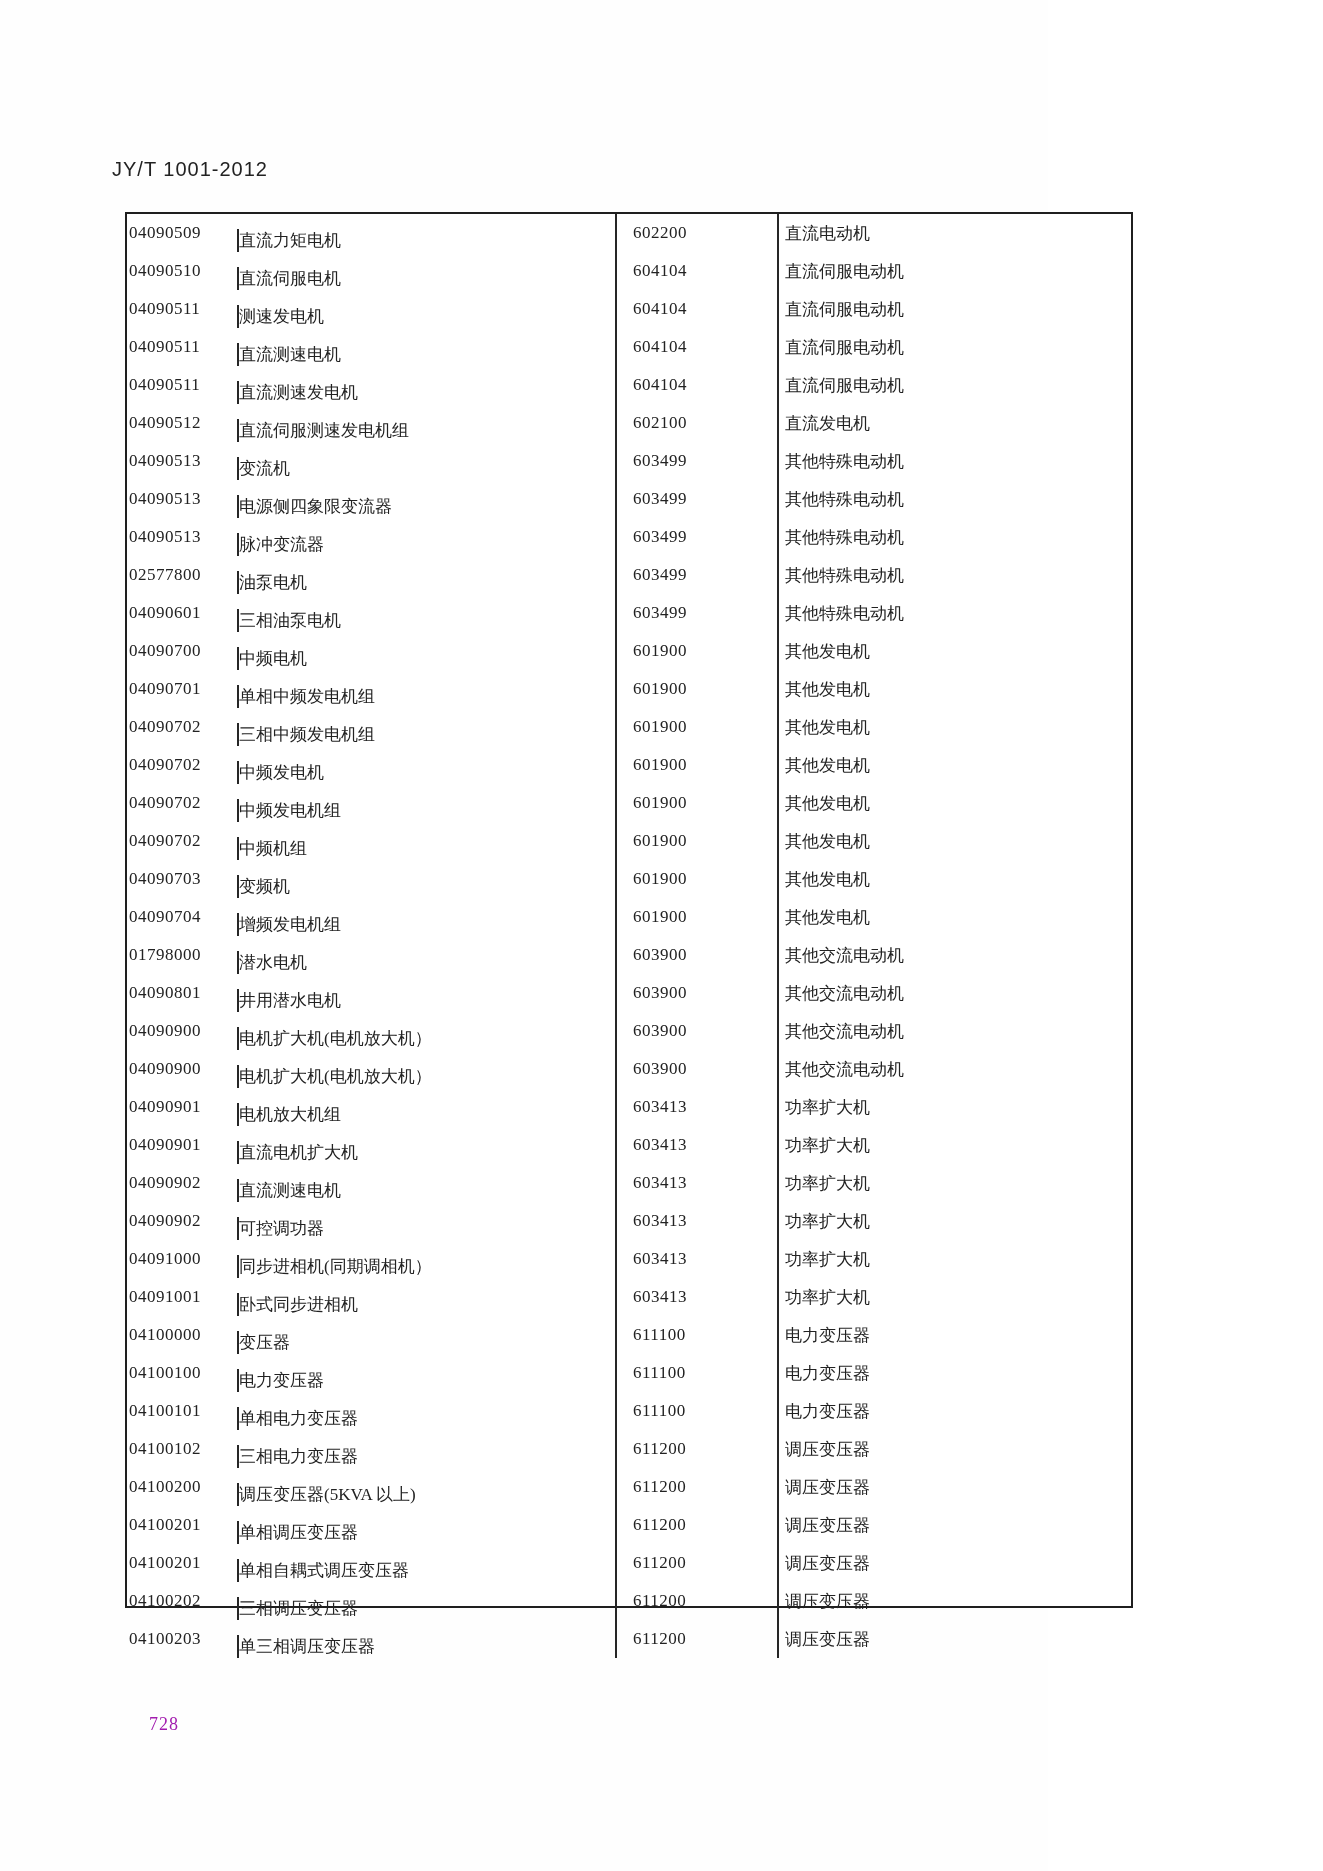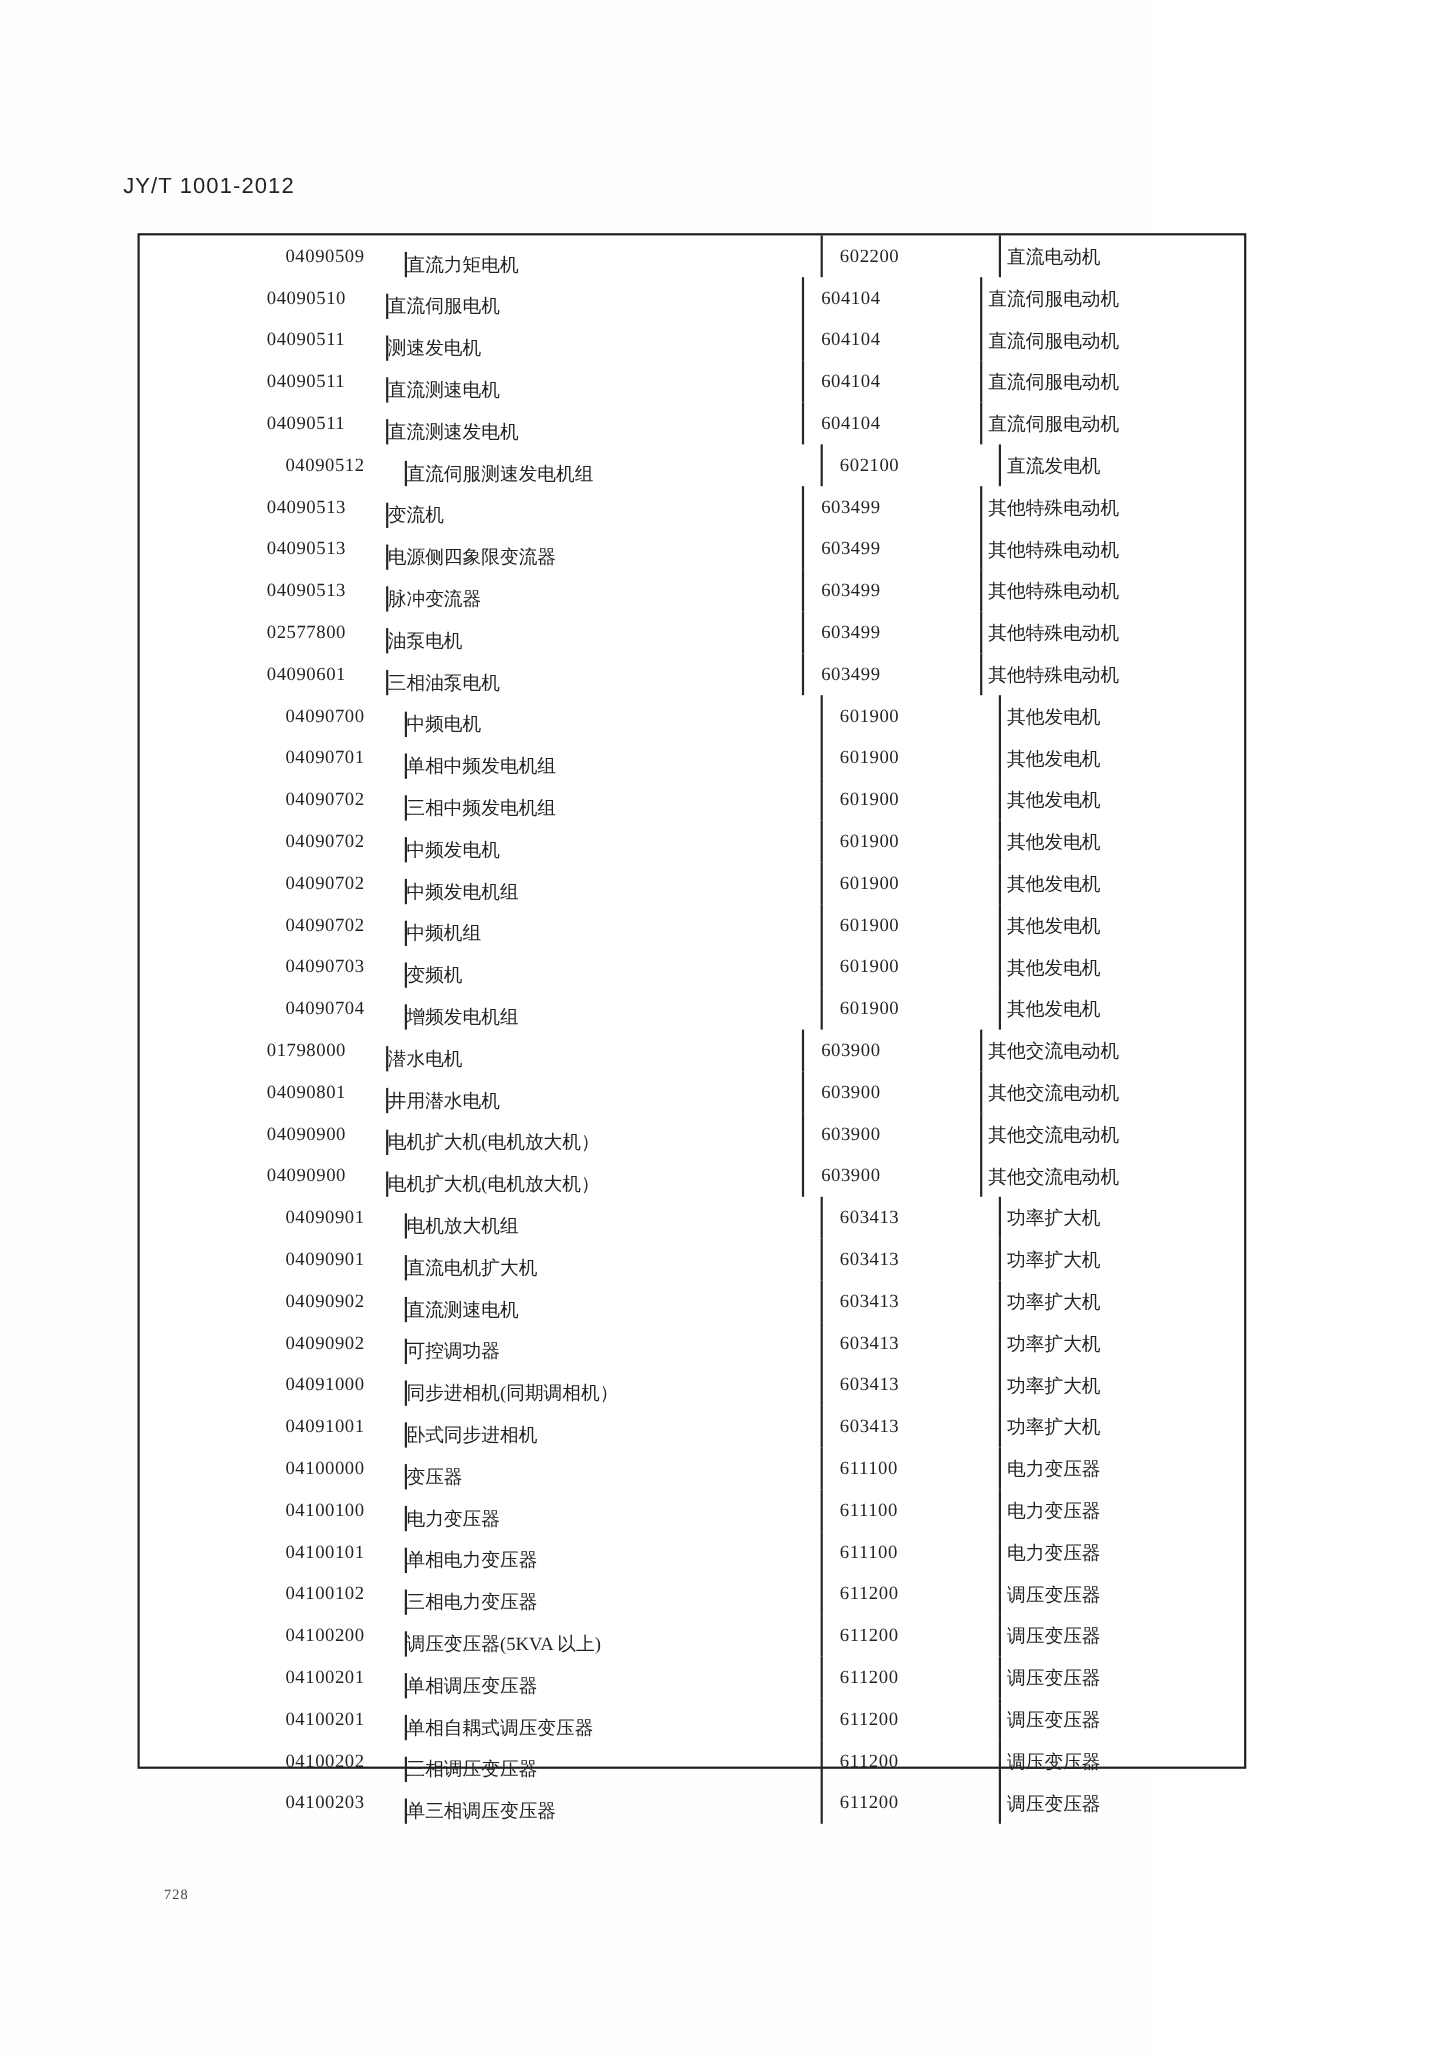--- a/index.html
+++ b/index.html
@@ -33,41 +33,41 @@
   }
   .th{
     display:flex;align-items:center;justify-content:center;
     font-size:18px;font-weight:bold;color:#161616;
     border-left:2px solid #262626;
     text-align:center;
   }
   .th:first-child{border-left:none;}
   .th.two-line{flex-direction:column;line-height:32px;}
   .tbody{
-    display:flex;flex-direction:column;height:1392px;align-items:center;
+    display:flex;flex-direction:column;height:1392px;
   }
   .row{
     flex:1;
     display:grid;
     grid-template-columns:110px 378px 125px 1fr;
   }
   .cell{
     display:flex;align-items:center;
     font-size:17px;color:#222;
     border-left:2px solid #262626;
     white-space:nowrap;
     overflow:hidden;
   }
   .cell.c0{border-left:none;padding-left:2px;letter-spacing:0.5px;}
   .cell.c1{padding-left:0;margin-top:15px;}
   .cell.c2{padding-left:16px;letter-spacing:0.5px;}
   .cell.c3{padding-left:6px;margin-left:37px;}
   .page-number{
     position:absolute;left:149px;top:1714px;
-    font-size:13px;color:#404040;letter-spacing:1px;
+    font-size:18px;color:#a21caf;letter-spacing:1px;
   }
 </style>
 </head>
 <body>
 
 <div class="page">
 
   <div class="doc-number">JY/T 1001-2012</div>
 
   <div class="tbl">

